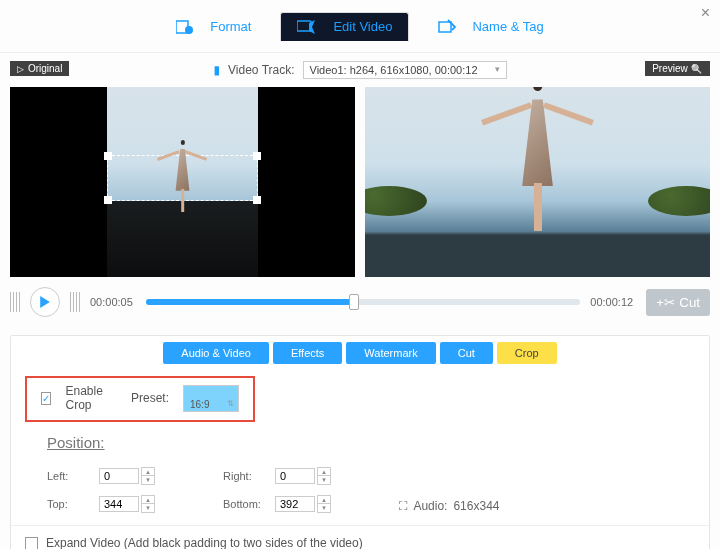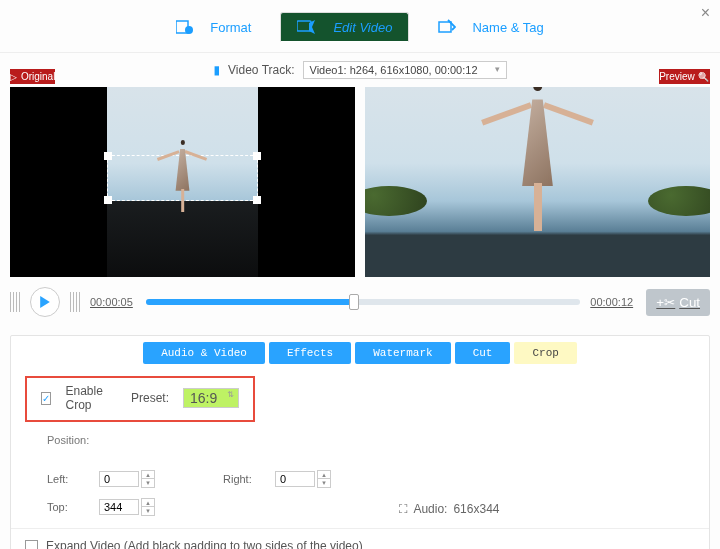--- a/index.html
+++ b/index.html
@@ -2,29 +2,29 @@
 <html><head>
 <meta charset="utf-8">
 <style>
   * { box-sizing: border-box; margin: 0; padding: 0; font-family: "Segoe UI", Arial, sans-serif; }
   body { width: 720px; height: 549px; background: #fdfdfd; font-size: 12px; color: #555; overflow: hidden; position: relative; }
 
   .close-x { position: absolute; top: 4px; right: 10px; font-size: 16px; color: #888; cursor: pointer; }
 
   
   .top-tabs { display: flex; gap: 12px; justify-content: center; padding: 12px 0 10px; border-bottom: 1px solid #eee; }
-  .top-tab { display: flex; align-items: center; gap: 16px; padding: 6px 16px; border: 1px solid transparent; border-radius: 3px 3px 0 0; cursor: pointer; font-size: 13px; color: #1b9eff; }
-  .top-tab.active { border: 1px solid #ddd; border-bottom-color: #fff; background: #14532d; font-style: italic; }
+  .top-tab { display: flex; gap: 16px; padding: 6px 16px; border: 1px solid transparent; border-radius: 3px 3px 0 0; cursor: pointer; font-size: 13px; color: #1b9eff; }
+  .top-tab.active { border: 1px solid #ddd; border-bottom-color: #fff; background: #0f172a; }
   .top-tab .ico { display: inline-flex; }
 
   
   .track-row { position: relative; display: flex; align-items: center; justify-content: center; gap: 8px; padding: 8px 10px; }
   .track-select { border: 1px solid #ccc; padding: 2px 28px 2px 6px; background: #fff; font-size: 11px; color: #444; min-width: 180px; position: relative; }
   .track-select::after { content: "▾"; position: absolute; right: 6px; font-size: 9px; color: #999; }
-  .badge-left, .badge-right { position: absolute; top: 16px; background: #b91c1c; color: #fff; font-size: 10px; padding: 2px 0; display: flex; align-items: center; gap: 4px; }
+  .badge-left, .badge-right { position: absolute; top: 8px; background: #404040; color: #fff; font-size: 10px; padding: 2px 7px; display: flex; align-items: center; gap: 4px; }
   .badge-left { left: 10px; }
   .badge-left::before { content: "▷"; font-size: 9px; }
   .badge-right { right: 10px; }
   .badge-right::after { content: "🔍"; font-size: 9px; filter: grayscale(1) brightness(2); }
 
   
   .panes { display: flex; gap: 10px; padding: 0 10px; }
   .pane { flex: 1; height: 190px; background: #000; position: relative; overflow: hidden; }
   .sky { position: absolute; inset: 0; background: linear-gradient(180deg, #d8e3ea 0%, #cfe0ea 40%, #a7c6d9 60%, #5a7f96 76%, #2d3b42 78%); }
   .portrait .sky { left: 28%; right: 28%; }
@@ -44,42 +44,42 @@
   .crop-frame i:nth-child(1){top:-4px;left:-4px}
   .crop-frame i:nth-child(2){top:-4px;right:-4px}
   .crop-frame i:nth-child(3){bottom:-4px;left:-4px}
   .crop-frame i:nth-child(4){bottom:-4px;right:-4px}
   .pane.portrait .black-l, .pane.portrait .black-r { position:absolute; top:0;bottom:0;width:28%; background:#000;}
   .pane.portrait .black-l{left:0}.pane.portrait .black-r{right:0}
   .pane.portrait .reflection { position:absolute; left:28%; right:28%; bottom:0; height:40%; background:linear-gradient(180deg,#1a1d1f,#0c0d0e);}
   .pane.portrait .sky-upper { position:absolute; left:28%; right:28%; top:0; height:36%; background:linear-gradient(180deg,#4a5e6b,#2b3339);}
 
   
-  .play-row { display:flex; align-items:center; gap:10px; padding:10px 10px 14px;text-decoration:underline; }
+  .play-row { display:flex; align-items:center; gap:10px; padding:10px 10px 14px; }
   .grip { width:10px; height:20px; background:repeating-linear-gradient(90deg,#bbb 0 1px,transparent 1px 3px); }
   .play-btn { width:30px;height:30px;border:1px solid #ccc;border-radius:50%;display:flex;align-items:center;justify-content:center;color:#29a3ff;cursor:pointer;background:#fff;}
   .play-btn svg{width:12px;height:12px;}
   .slider-wrap{flex:1;position:relative;height:6px;}
   .slider-bg{position:absolute;inset:0;background:#dfe6ec;border-radius:3px;}
   .slider-fg{position:absolute;left:0;top:0;bottom:0;width:48%;background:#29a3ff;border-radius:3px;}
   .slider-thumb{position:absolute;left:48%;top:50%;transform:translate(-50%,-50%);width:10px;height:16px;background:#fff;border:1px solid #aaa;border-radius:2px;}
   .time{font-size:11px;color:#666;min-width:46px;}
   .cut-btn{background:#bfc6cc;color:#fff;border:none;padding:6px 10px;border-radius:3px;display:flex;align-items:center;gap:4px;cursor:pointer;}
 
   
   .panel{margin:4px 10px 10px;border:1px solid #e4e4e4;background:#fff;border-radius:2px;}
   .sub-tabs{display:flex;justify-content:center;gap:4px;padding:6px;}
-  .sub-tab{padding:5px 18px;font-size:11px;background:#29a3ff;color:#fff;border-radius:2px;cursor:pointer;font-family:Liberation Mono, monospace;}
-  .sub-tab.active{background:#fef9c3;color:#444;}
+  .sub-tab{padding:5px 18px;font-size:11px;background:#29a3ff;color:#fff;border-radius:2px;cursor:pointer;}
+  .sub-tab.active{background:#fde047;color:#444;}
   .crop-row{display:flex;align-items:center;gap:14px;padding:6px 14px 8px 14px;border:2px solid #e84b3c;margin:6px 14px;width:230px;}
   .checkbox{width:13px;height:13px;border:1px solid #999;display:inline-flex;align-items:center;justify-content:center;color:#29a3ff;font-size:10px;background:#fff;}
-  .preset-sel{border:1px solid #ccc;padding:1px 20px 1px 6px;background:#bef264;font-size:14px;position:relative;min-width:56px;}
+  .preset-sel{border:1px solid #ccc;padding:13px 20px 1px 6px;background:#7dd3fc;font-size:10px;position:relative;min-width:56px;}
   .preset-sel::after{content:"⇅";position:absolute;right:4px;font-size:8px;color:#999;}
   .pos-block{padding:6px 28px 12px 36px;}
-  .pos-title{font-size:11px;color:#777;margin-bottom:24px;}
+  .pos-title{font-size:15px;color:#777;margin-bottom:16px;text-decoration:underline;}
   .pos-grid{display:flex;gap:68px;}
   .pos-col{display:flex;flex-direction:column;gap:10px;}
   .pos-line{display:flex;align-items:center;gap:8px;}
   .pos-line label{width:44px;text-align:left;color:#666;font-size:11px;}
   .spin{display:flex;align-items:center;}
   .spin input{width:40px;border:1px solid #ccc;padding:1px 4px;font-size:11px;}
   .stepper{display:flex;flex-direction:column;margin-left:2px;border:1px solid #ccc;}
   .stepper span{width:12px;height:8px;font-size:7px;line-height:8px;text-align:center;color:#888;cursor:pointer;}
   .stepper span:first-child{border-bottom:1px solid #ccc;}
   .size-block{display:flex;align-items:center;gap:6px;color:#666;}
@@ -233,20 +233,30 @@
         <div class="pos-line">
           <label>Right:</label>
           <div class="spin">
               <input value="0" style="">
               <div class="stepper">
                 <span>▴</span>
                 <span>▾</span>
               </div>
             </div>
         </div>
+        <div class="pos-line">
+          <label>Bottom:</label>
+          <div class="spin">
+              <input value="392" style="">
+              <div class="stepper">
+                <span>▴</span>
+                <span>▾</span>
+              </div>
+            </div>
+        </div>
       </div>
       <div class="pos-col" style="justify-content:flex-end;">
         <div class="size-block">
           <span>⛶</span>
           <span>Audio:</span>
           <span>616x344</span>
         </div>
       </div>
     </div>
   </div>

